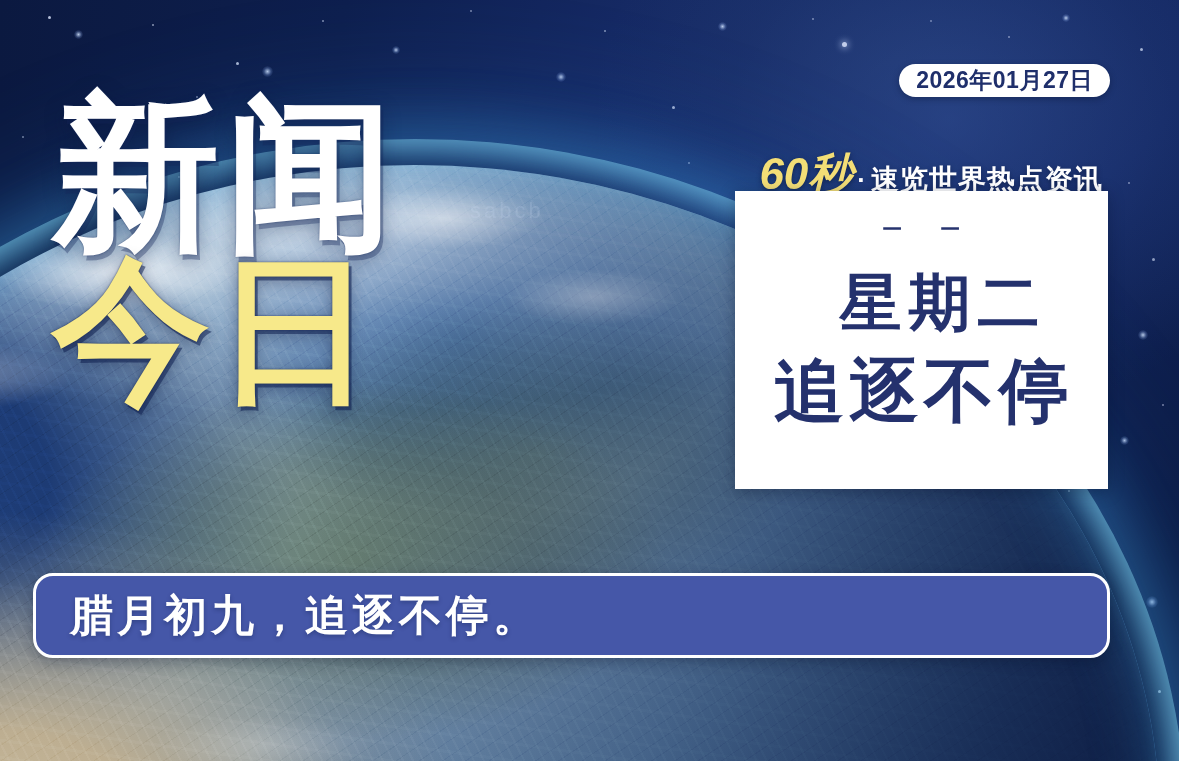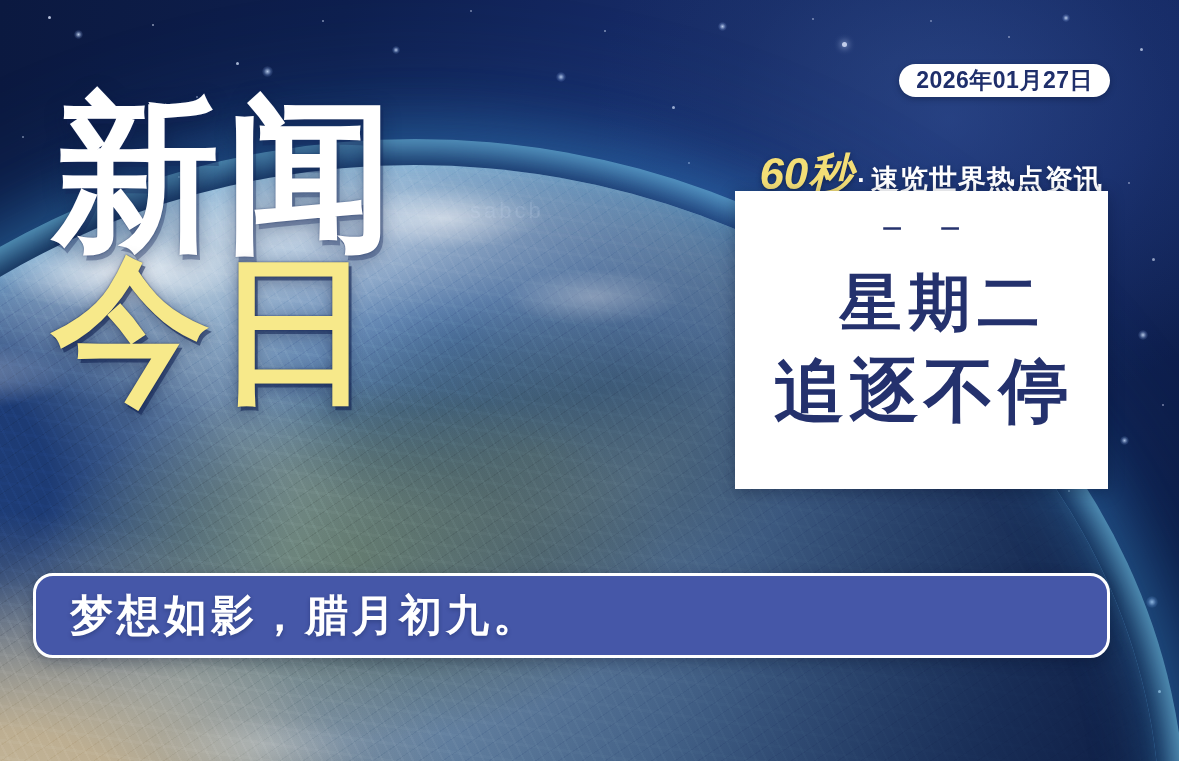--- a/index.html
+++ b/index.html
@@ -386,16 +386,16 @@
   <div class="info-card">
     <div class="card-issue">
       <span class="card-dash">－</span>
       <span class="card-dash">－</span>
     </div>
     <div class="card-weekday">星期二</div>
     <div class="card-lunar">追逐不停</div>
   </div>
 
   <div class="motto-banner">
-    <span class="motto-text">梦想如影，腊月初九。</span>
+    <span class="motto-text">腊月初九，追逐不停。</span>
   </div>
 
 </div>
 
 </body></html>

